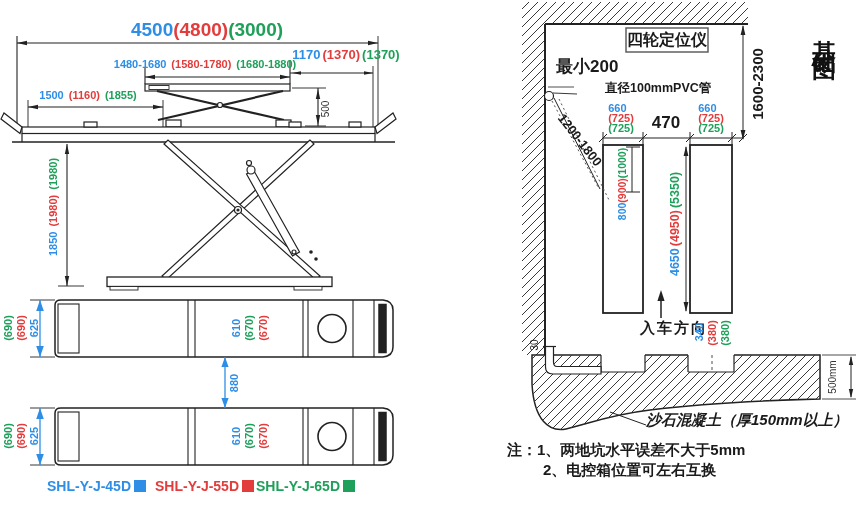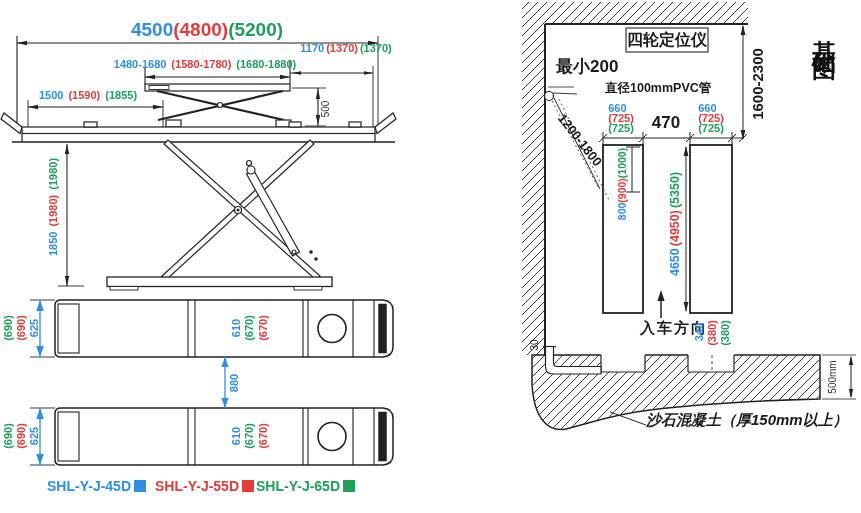--- a/index.html
+++ b/index.html
@@ -218,30 +218,30 @@
     <line x1="822" y1="399" x2="856" y2="399" stroke="#222" stroke-width="0.8"></line>
     <line x1="851" y1="357" x2="851" y2="397" stroke="#222" stroke-width="1"></line>
     <polygon points="851,356 848.8,365 853.2,365" fill="#222"></polygon>
     <polygon points="851,398 848.8,389 853.2,389" fill="#222"></polygon>
 
     <line x1="610" y1="412" x2="646" y2="425" stroke="#222" stroke-width="1"></line>
   </g>
 </svg>
 
 <div class="lbl ctr sp0" style="left:207px;top:29px;font-size:19px;">
-  <span class="b">4500</span><span class="r">(4800)</span><span class="g">(5200)</span>
+  <span class="b">4500</span><span class="r">(4800)</span><span class="g">(3000)</span>
 </div>
 <div class="lbl ctr sp4" style="left:205px;top:64px;font-size:11px;">
   <span class="b">1480-1680</span><span class="r">(1580-1780)</span><span class="g">(1680-1880)</span>
 </div>
-<div class="lbl ctr sp2" style="left:332px;top:48px;font-size:11px;padding-left:28px;">
+<div class="lbl ctr sp2" style="left:332px;top:54px;font-size:13px;padding-left:28px;">
   <span class="b">1170</span><span class="r">(1370)</span><span class="g">(1370)</span>
 </div>
 <div class="lbl ctr sp4" style="left:88px;top:95px;font-size:11px;">
-  <span class="b">1500</span><span class="r">(1590)</span><span class="g">(1855)</span>
+  <span class="b">1500</span><span class="r">(1160)</span><span class="g">(1855)</span>
 </div>
 <div class="lbl rot" style="left:326px;top:109px;font-size:10px;font-weight:normal;color:#333;">
   <span>500</span>
 </div>
 <div class="lbl rot sp4" style="left:53px;top:207px;font-size:11px;">
   <span class="b">1850</span><span class="r">(1980)</span><span class="g">(1980)</span>
 </div>
 
 <div class="lbl rot g" style="left:8px;top:328px;font-size:11px;"><span>(690)</span></div>
 <div class="lbl rot r" style="left:21px;top:328px;font-size:11px;"><span>(690)</span></div>
@@ -292,14 +292,18 @@
 <div class="lbl rot sp2" style="left:675px;top:224px;font-size:12.5px;">
   <span class="b">4650</span><span class="r">(4950)</span><span class="g">(5350)</span>
 </div>
 <div class="lbl" style="left:640px;top:320px;font-size:15px;letter-spacing:2px;">入车方向</div>
 <div class="lbl rot b" style="left:699px;top:332px;font-size:11px;"><span>340</span></div>
 <div class="lbl rot r" style="left:712px;top:333px;font-size:11px;"><span>(380)</span></div>
 <div class="lbl rot g" style="left:725px;top:333px;font-size:11px;"><span>(380)</span></div>
 <div class="lbl rot" style="left:535px;top:345px;font-size:10px;font-weight:normal;"><span>30</span></div>
 <div class="lbl rot" style="left:833px;top:377px;font-size:10px;font-weight:normal;color:#333;"><span>500mm</span></div>
 <div class="lbl" style="left:646px;top:412px;font-size:15px;font-style:italic;">沙石混凝土（厚150mm以上）</div>
+<div class="lbl notes" style="left:507px;top:440px;font-size:15px;">
+  <div>注：1、两地坑水平误差不大于5mm</div>
+  <div style="margin-left:36px;">2、电控箱位置可左右互换</div>
+</div>
 
 </div>
 
 </body></html>

